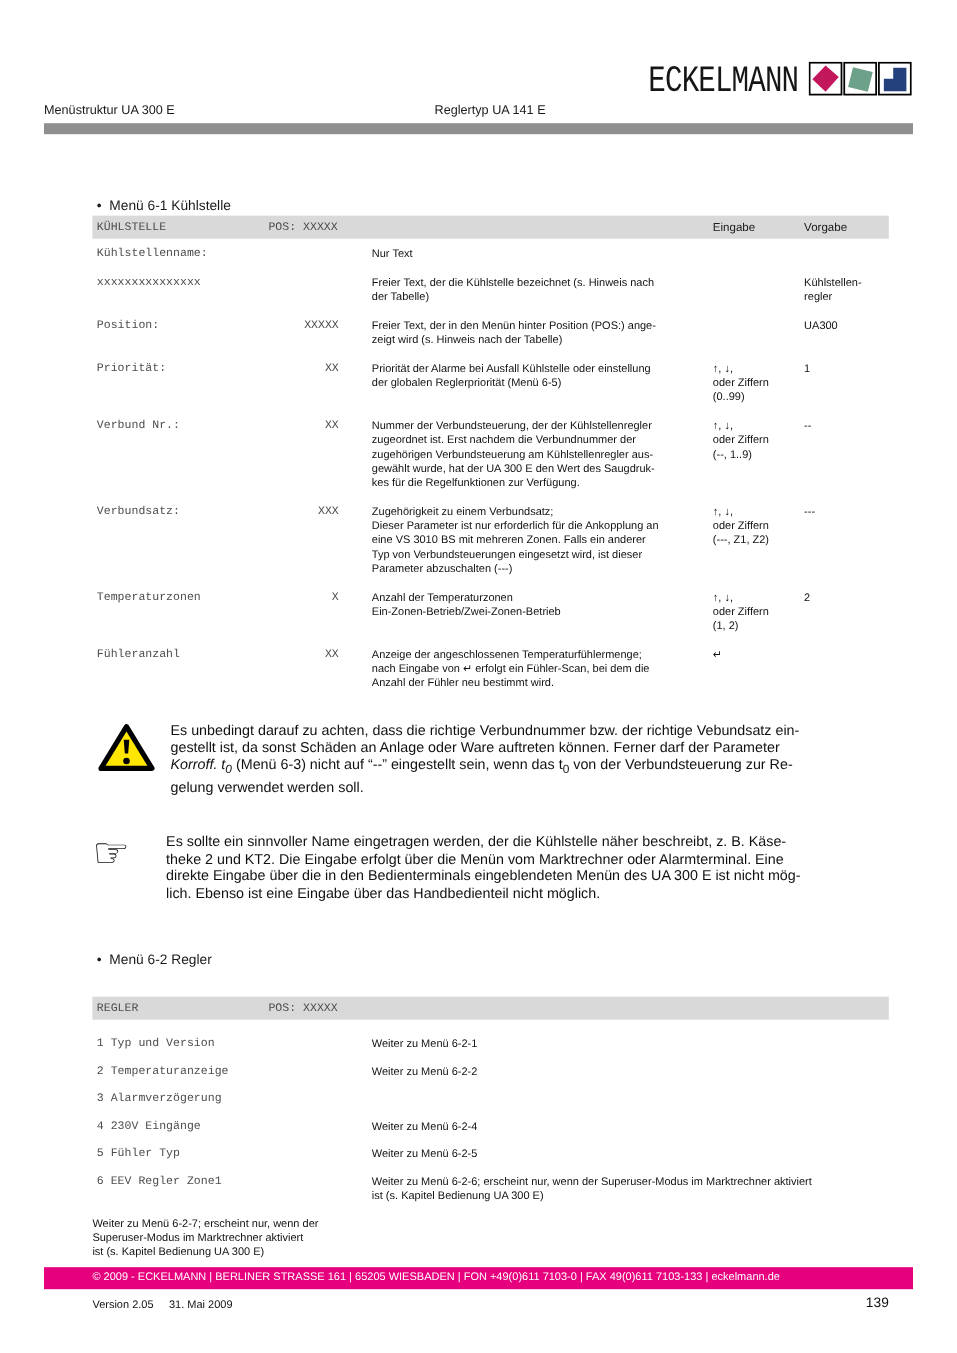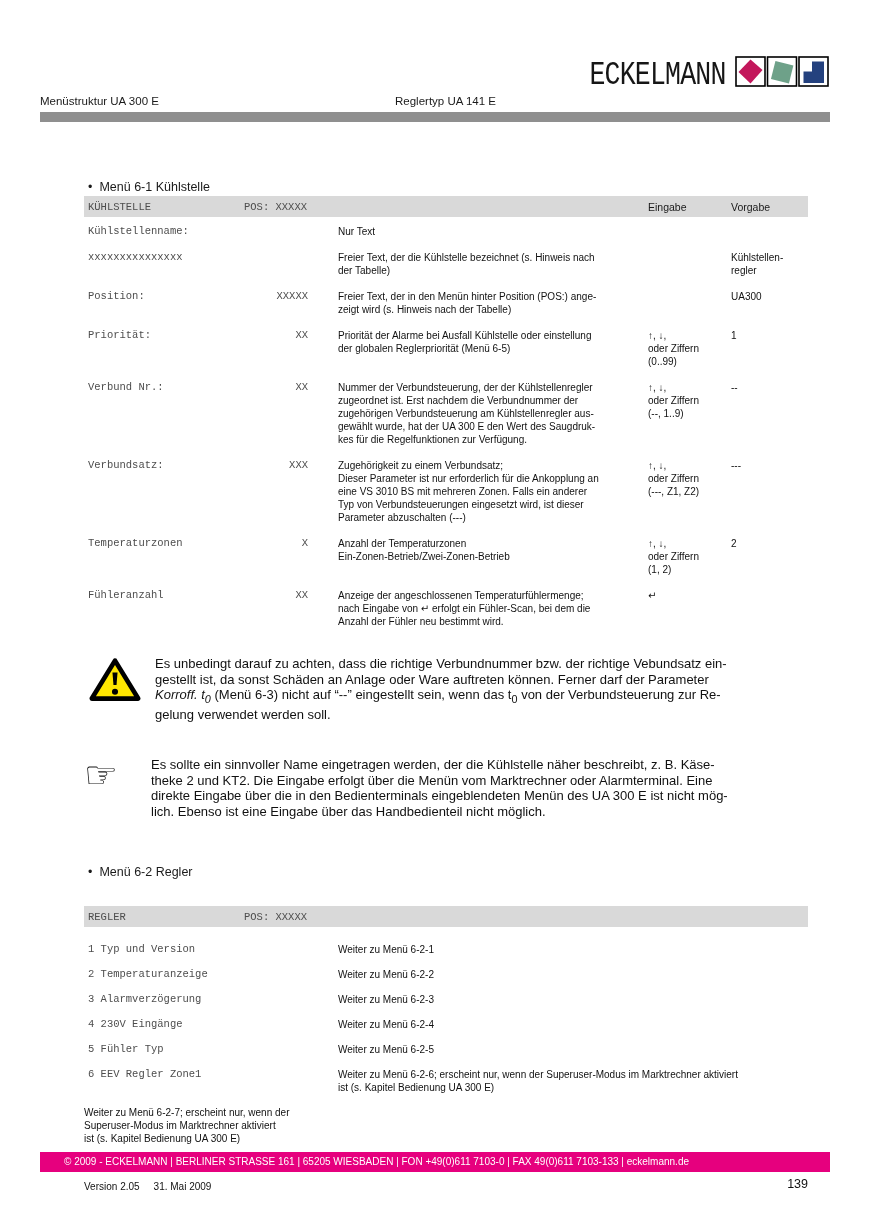--- a/index.html
+++ b/index.html
@@ -51,21 +51,21 @@
   
   .advice{position:absolute;left:88px;display:flex;justify-content:space-between;}
   .warning-block{top:656px;}
   .note-block{top:757px;left:84px;}
   .advice-icon{flex:0 0 67px;}
   .advice-text{width:660px;font-size:13px;line-height:15.5px;color:#111;}
   .hand-glyph{font-family:"DejaVu Sans",sans-serif;font-size:38px;line-height:36px;color:#111;}
 
   
   .footer-bar{position:absolute;top:1152px;left:40px;width:790px;height:20px;background:var(--brand-magenta);
-              color:#fff;font-size:10px;line-height:20px;padding-left:24px;}
+              color:#fff;font-size:10px;line-height:20px;padding-left:44px;}
   .footer-meta{position:absolute;top:1181px;left:84px;font-size:10px;display:flex;gap:14px;color:#111;}
   .page-number{position:absolute;top:1177px;right:62px;font-size:12.5px;color:#111;}
 </style>
 </head>
 <body>
 
 <div class="page">
 
   <div class="logo">
     <span class="logo-text">ECKELMANN</span>
@@ -215,21 +215,20 @@
       <div class="t2-row">
         <div class="c-param mono">1 Typ und Version</div>
         <div class="c-desc pre" style="padding-left:0">Weiter zu Menü 6-2-1</div>
       </div>
       <div class="t2-row">
         <div class="c-param mono">2 Temperaturanzeige</div>
         <div class="c-desc pre" style="padding-left:0">Weiter zu Menü 6-2-2</div>
       </div>
       <div class="t2-row">
         <div class="c-param mono">3 Alarmverzögerung</div>
-        <div class="c-desc pre" style="padding-left:0">Weiter zu Menü 6-2-3</div>
       </div>
       <div class="t2-row">
         <div class="c-param mono">4 230V Eingänge</div>
         <div class="c-desc pre" style="padding-left:0">Weiter zu Menü 6-2-4</div>
       </div>
       <div class="t2-row">
         <div class="c-param mono">5 Fühler Typ</div>
         <div class="c-desc pre" style="padding-left:0">Weiter zu Menü 6-2-5</div>
       </div>
       <div class="t2-row">

